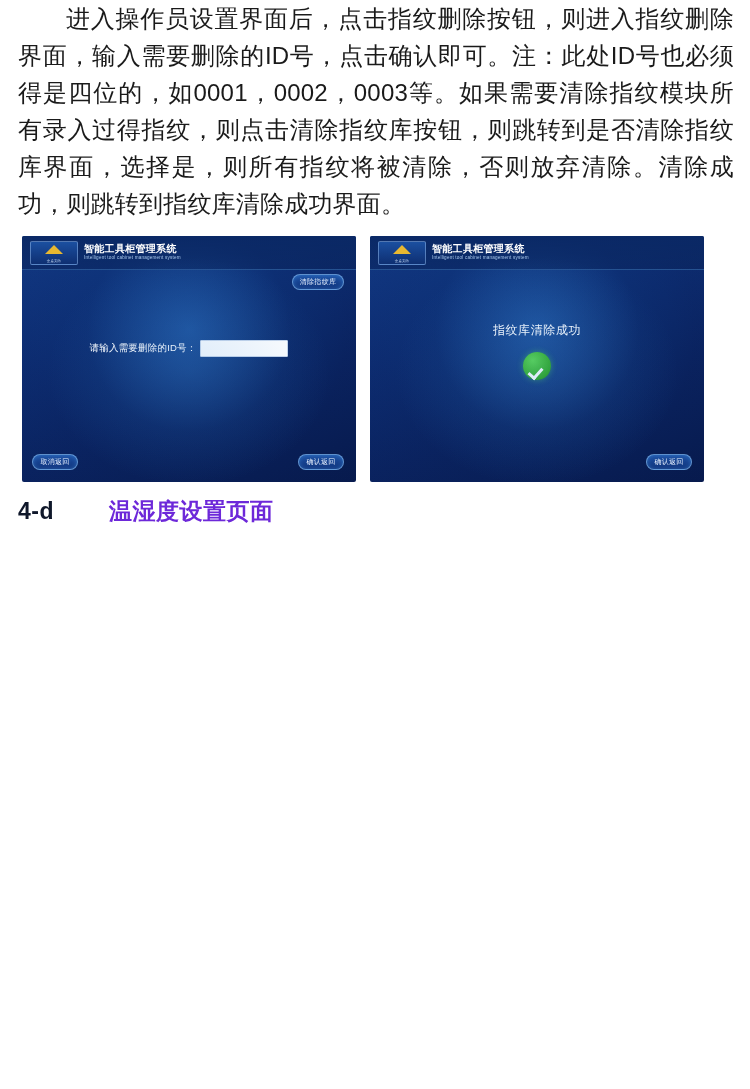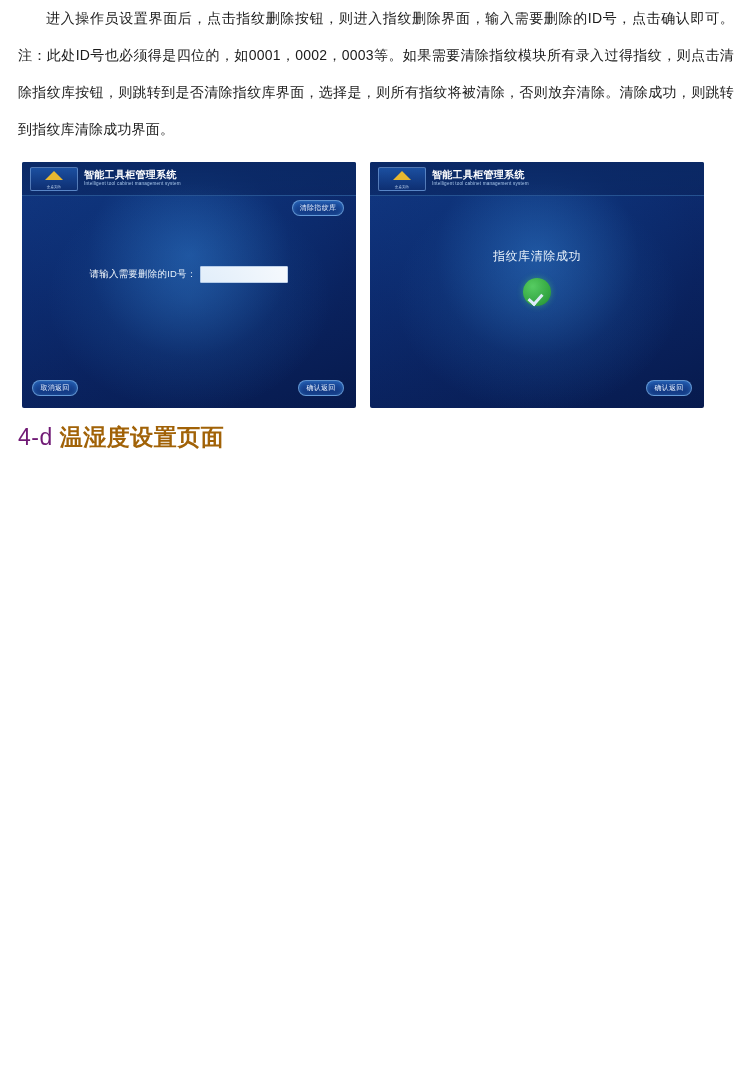--- a/index.html
+++ b/index.html
@@ -22,28 +22,29 @@
     box-sizing: border-box;
   }
   .section-heading {
     font-size: 23px;
     font-weight: bold;
     color: #0a0a0a;
     margin: 14px 0 6px 18px;
     letter-spacing: 0.5px;
   }
   .section-heading .num {
-    color: #701a75;
-    font-weight: normal;
+    color: #0f172a;
+    font-weight: bold;
   }
   .section-heading .txt-green {
-    color: #a16207;
+    color: #6d28d9;
+    margin-left: 48px;
   }
   .body-par {
-    font-size: 14px;
+    font-size: 24px;
     line-height: 37px;
     text-align: justify;
     text-justify: inter-ideograph;
     margin: 0 16px 0 18px;
     text-indent: 2em;
     letter-spacing: 0.2px;
   }
   .screens {
     display: flex;
     gap: 14px;

